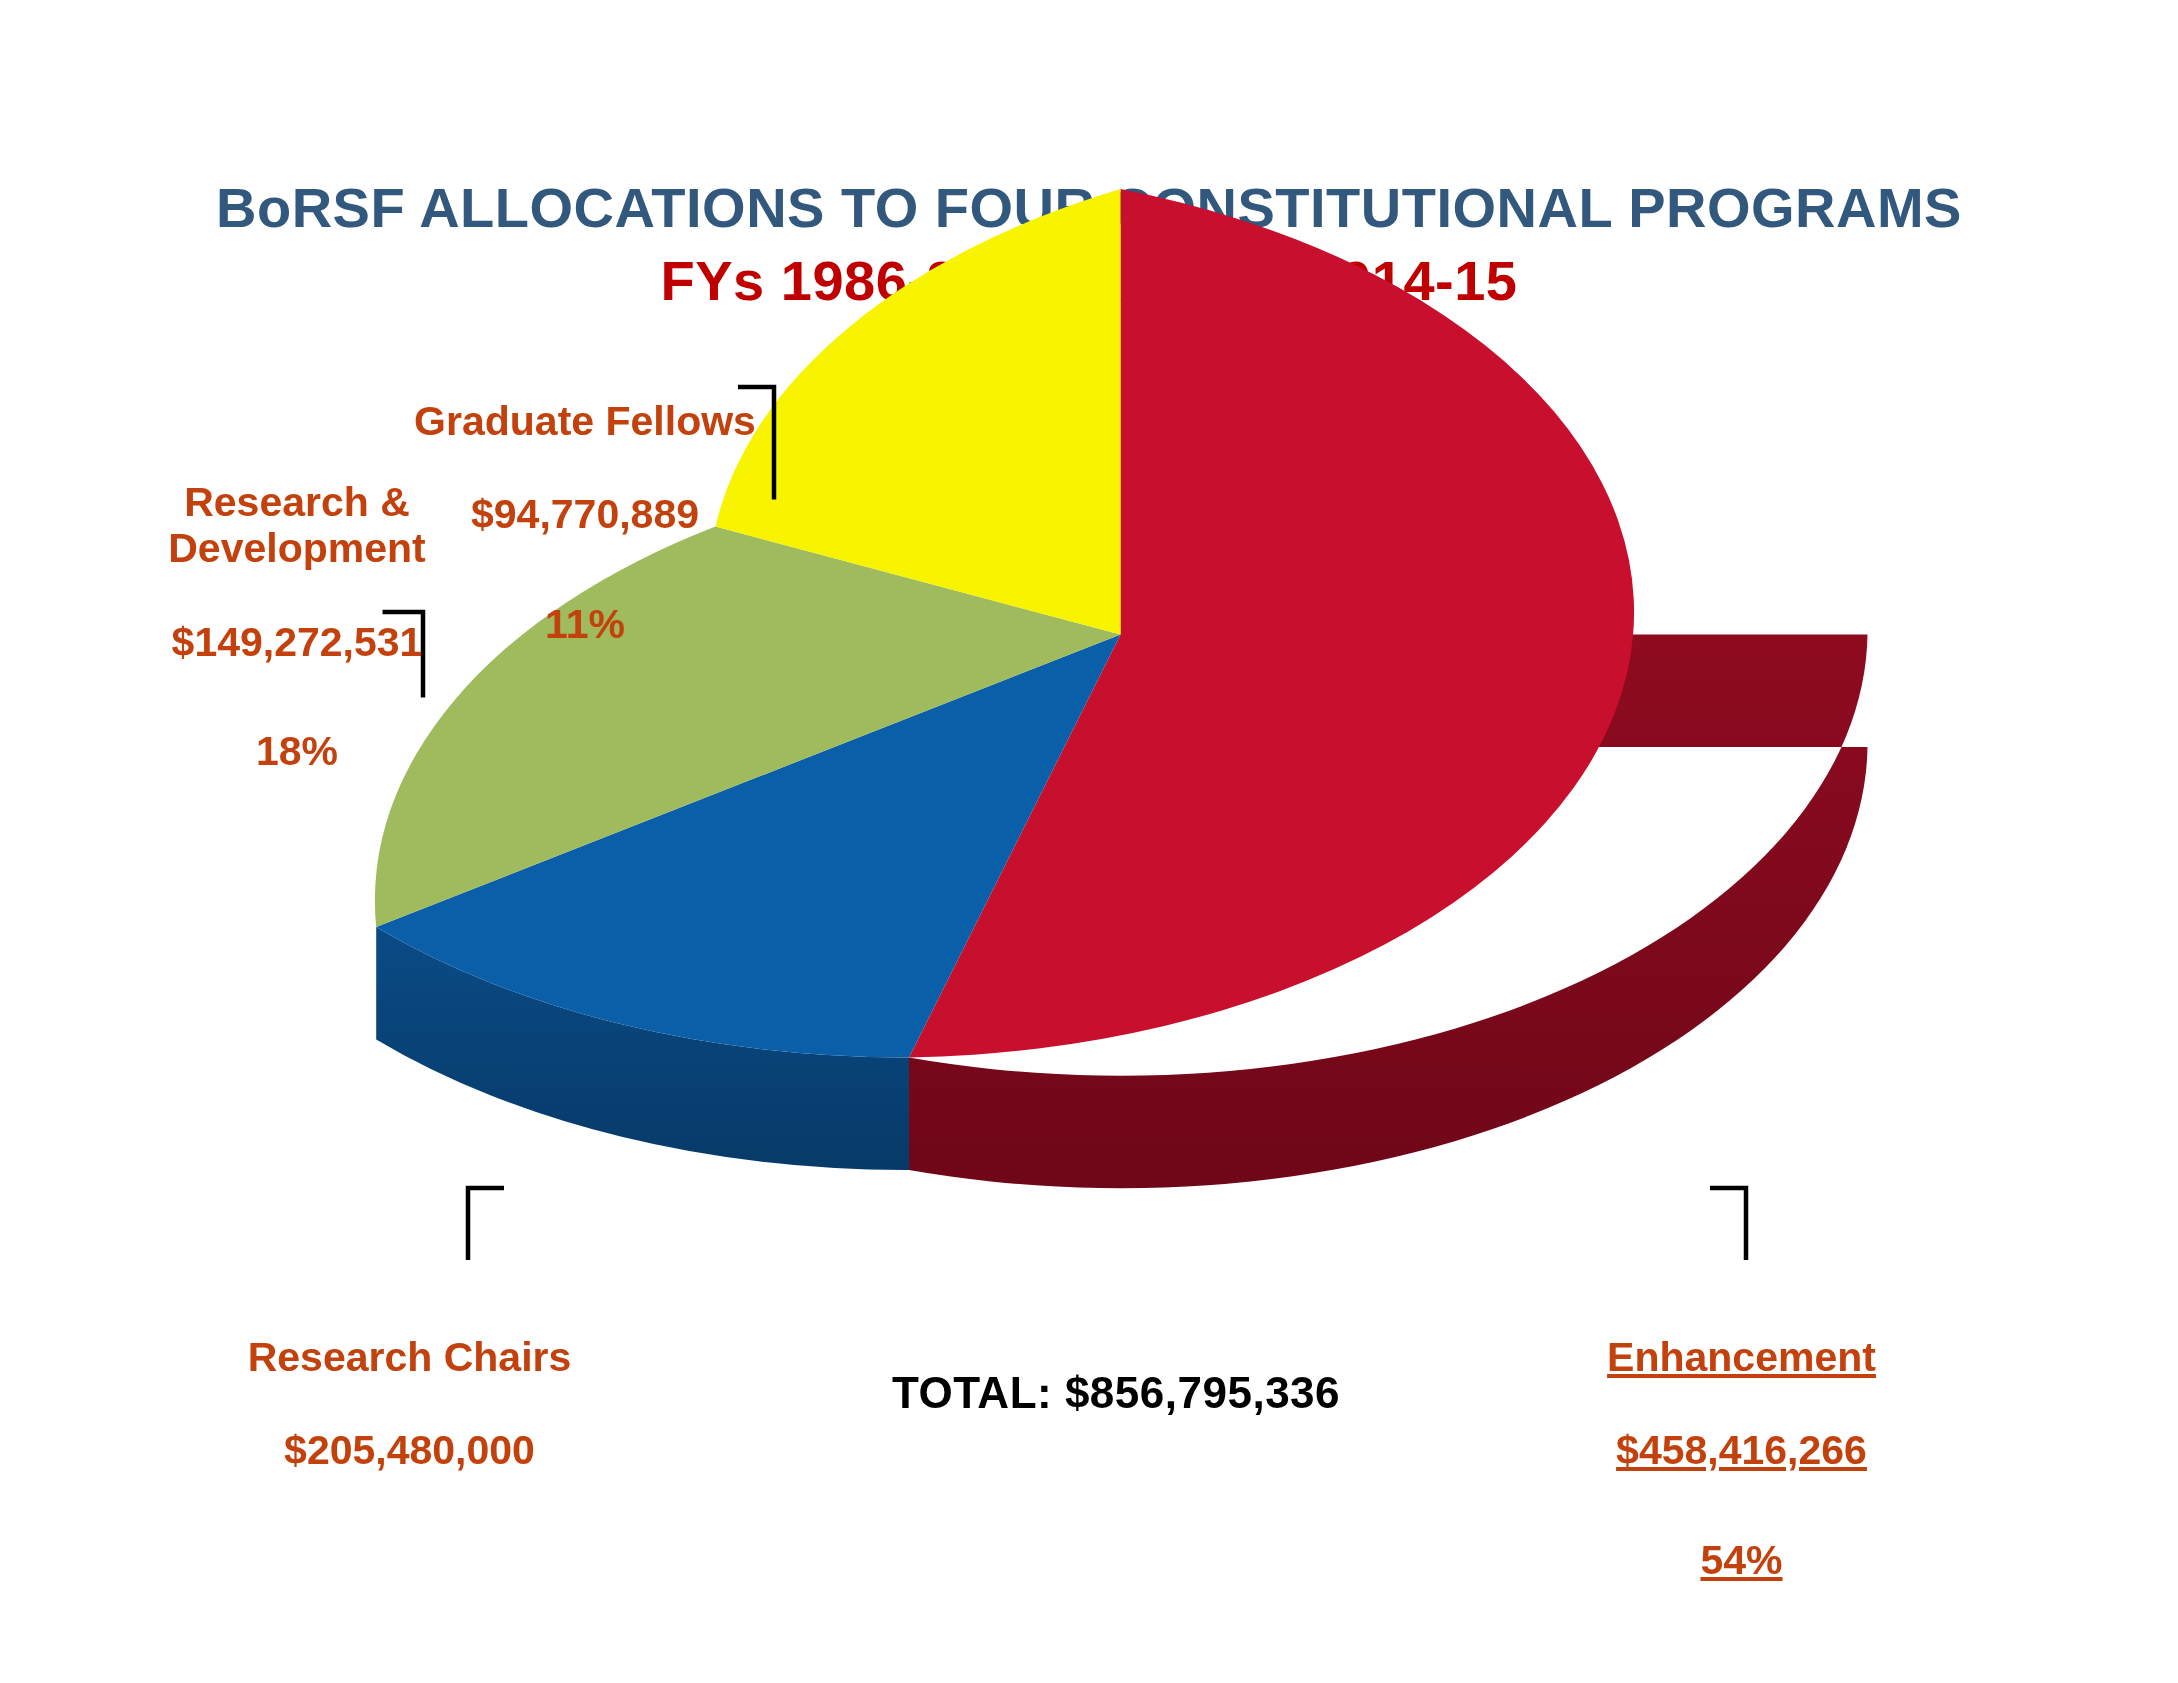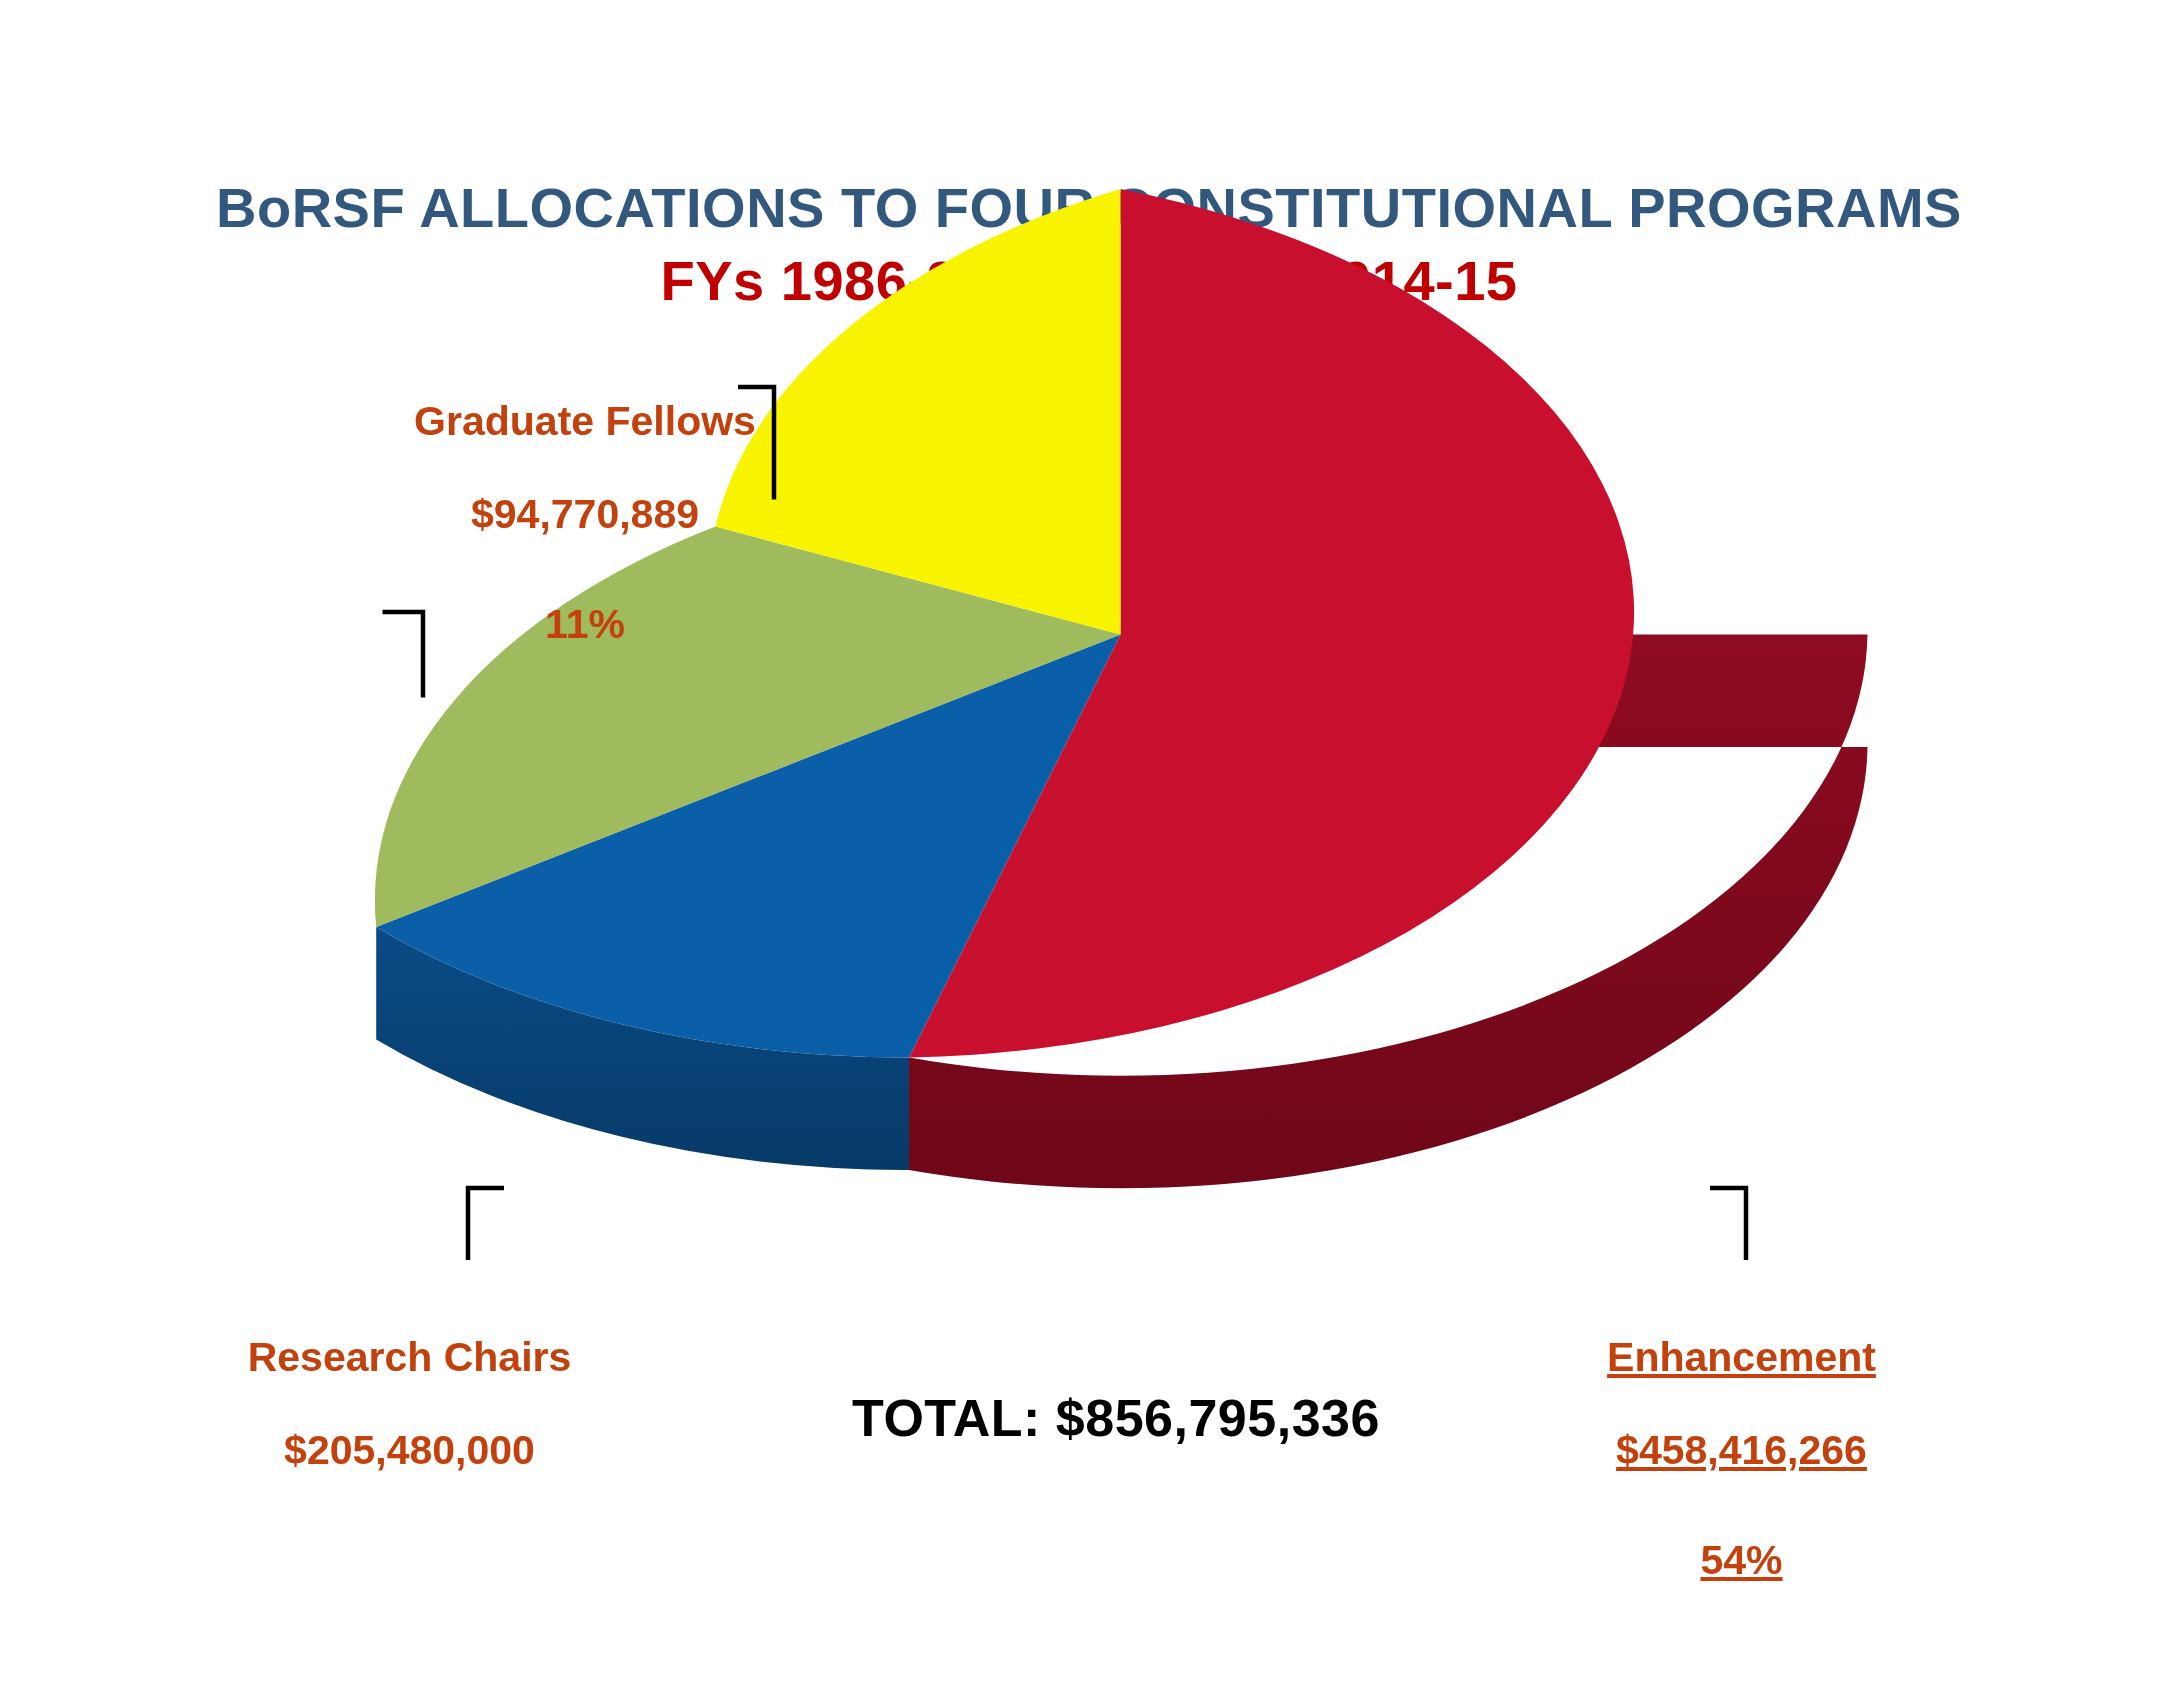--- a/index.html
+++ b/index.html
@@ -81,25 +81,24 @@
     top: 1287px;
     width: 387px;
     text-decoration: underline;
   }
   .total {
     position: absolute;
     left: 711px;
     top: 1368px;
     width: 810px;
     text-align: center;
-    font-size: 52px;
+    font-size: 44px;
     font-weight: bold;
     color: #000000;
     letter-spacing: 0.5px;
-    margin-top: 20px;
   }
 </style>
 </head>
 <body>
 
 <div class="canvas">
 
   <div class="title-block">
     <div class="title-main">BoRSF ALLOCATIONS TO FOUR CONSTITUTIONAL PROGRAMS</div>
     <div class="title-sub">FYs 1986-87 THROUGH 2014-15</div>
@@ -143,20 +142,26 @@
         <path d="M 1940 1400 L 1940 1320 L 1900 1320"></path>
       </g>
     </svg>
 
     <div class="label lbl-graduate">
       <span class="name">Graduate Fellows</span>
       <span class="value">$94,770,889</span>
       <span class="pct">11%</span>
     </div>
 
+    <div class="label lbl-research">
+      <span class="name">Research &amp;
+Development</span>
+      <span class="value">$149,272,531</span>
+      <span class="pct">18%</span>
+    </div>
 
     <div class="label lbl-endowed">
       <span class="name">Research Chairs</span>
       <span class="value">$205,480,000</span>
     </div>
 
     <div class="label lbl-enhancement">
       <span class="name">Enhancement</span>
       <span class="value">$458,416,266</span>
       <span class="pct">54%</span>

